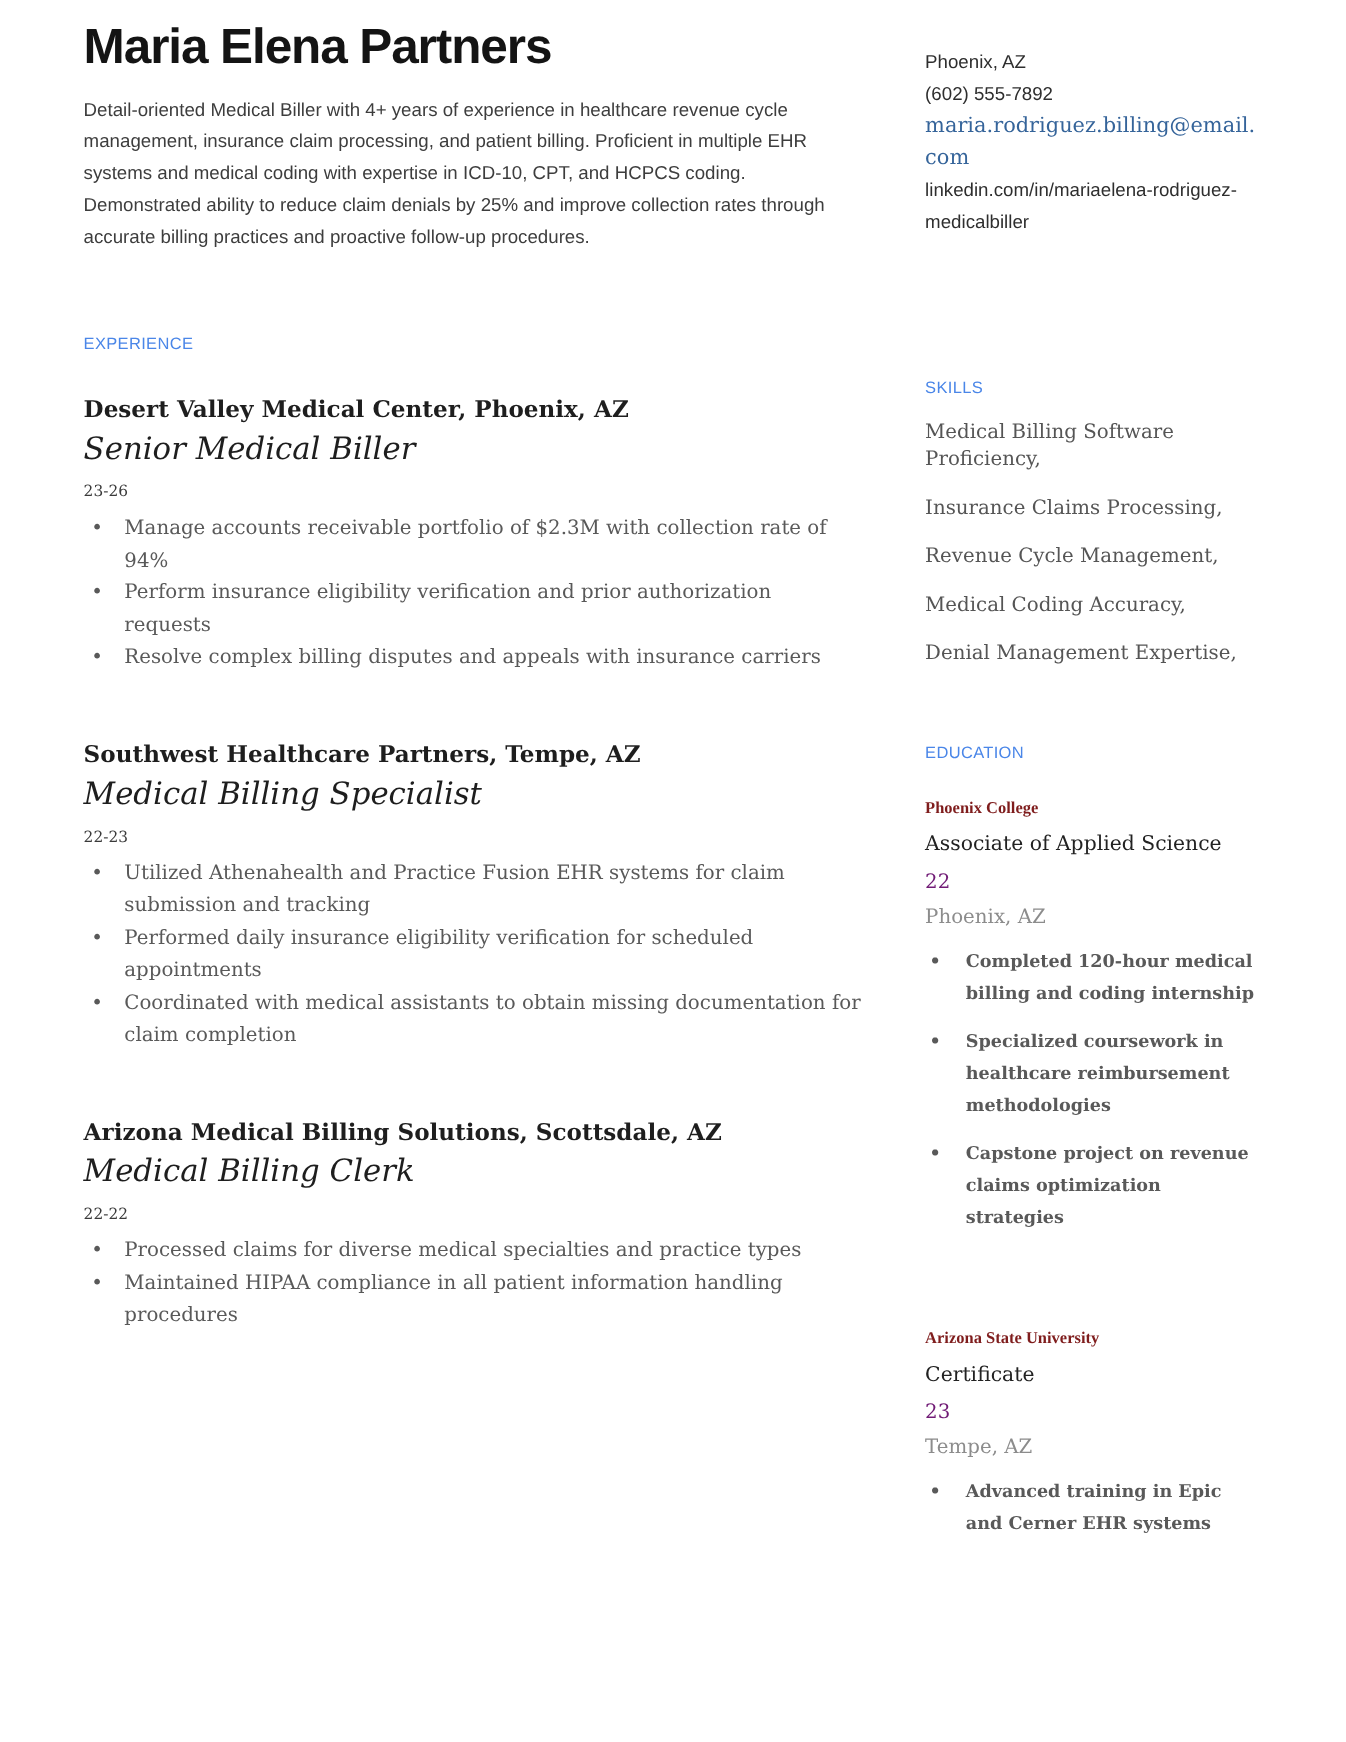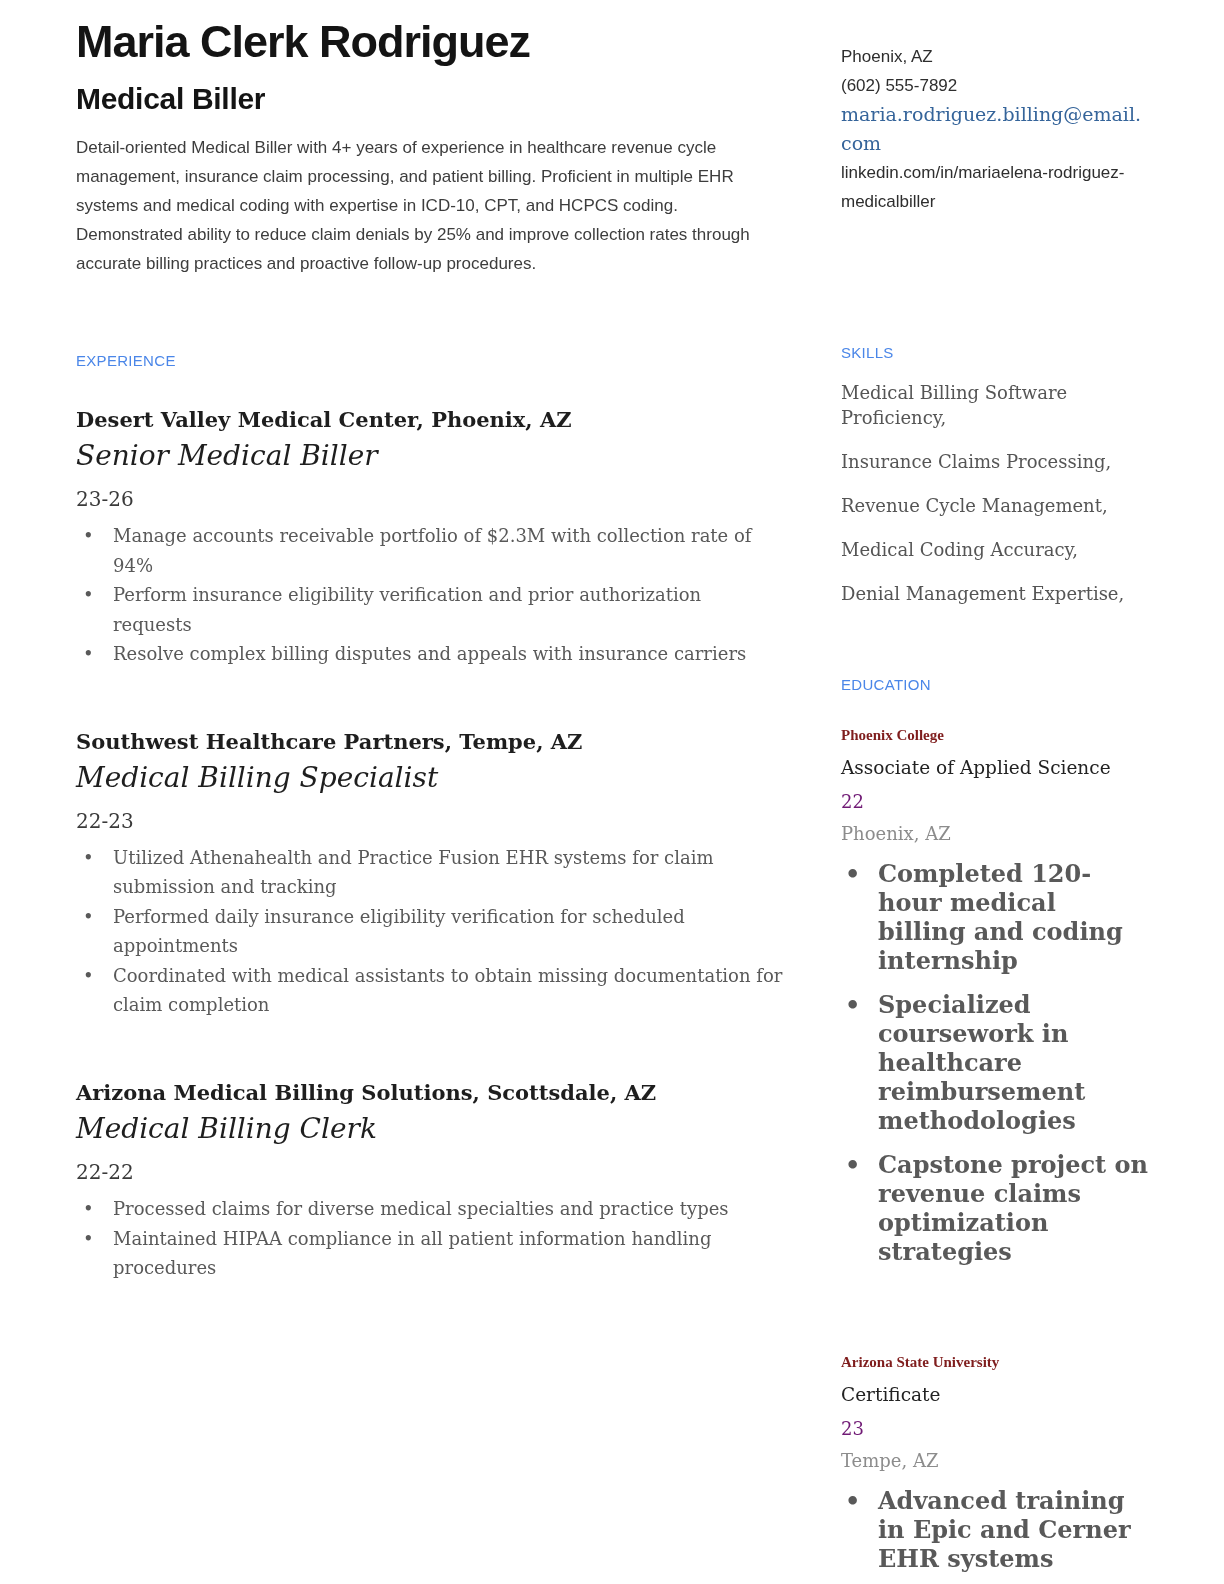--- a/index.html
+++ b/index.html
@@ -59,21 +59,21 @@
   .job-role {
     font-family: "DejaVu Serif", "Liberation Serif", serif;
     font-size: 28px;
     font-weight: normal;
     font-style: italic;
     color: #1e1e1e;
     margin-top: 6px;
   }
   .job-dates {
     font-family: "DejaVu Serif", "Liberation Serif", serif;
-    font-size: 20px;
+    font-size: 14px;
     color: #3a3a3a;
     margin-top: 15px;
   }
   ul.bullets {
     list-style: none;
     margin-top: 10px;
   }
   ul.bullets li {
     position: relative;
     font-family: "DejaVu Serif", "Liberation Serif", serif;
@@ -141,21 +141,21 @@
     color: #8c8c8c;
     margin-top: 11px;
   }
   ul.edu-bullets {
     list-style: none;
     margin-top: 12px;
   }
   ul.edu-bullets li {
     position: relative;
     font-family: "DejaVu Serif", "Liberation Serif", serif;
-    font-size: 24px;
+    font-size: 16px;
     font-weight: bold;
     line-height: 29px;
     color: #595959;
     padding-left: 37px;
     margin-top: 15px;
   }
   ul.edu-bullets li::before {
     content: "\2022";
     position: absolute;
     left: 4px;
@@ -163,22 +163,21 @@
   }
 </style>
 </head>
 <body>
 
 <div class="page">
 
   <div class="col-main">
 
     <header>
-      <h1 class="name">Maria Clerk Rodriguez</h1>
-      <h2 class="title">Medical Biller</h2>
+      <h1 class="name">Maria Elena Partners</h1>
       <p class="summary">Detail-oriented Medical Biller with 4+ years of experience in healthcare revenue cycle management, insurance claim processing, and patient billing. Proficient in multiple EHR systems and medical coding with expertise in ICD-10, CPT, and HCPCS coding. Demonstrated ability to reduce claim denials by 25% and improve collection rates through accurate billing practices and proactive follow-up procedures.</p>
     </header>
 
     <section class="experience">
       <div class="section-label">EXPERIENCE</div>
 
       <div class="job">
         <h3 class="job-company">Desert Valley Medical Center, Phoenix, AZ</h3>
         <div class="job-role">Senior Medical Biller</div>
         <div class="job-dates">23-26</div>

